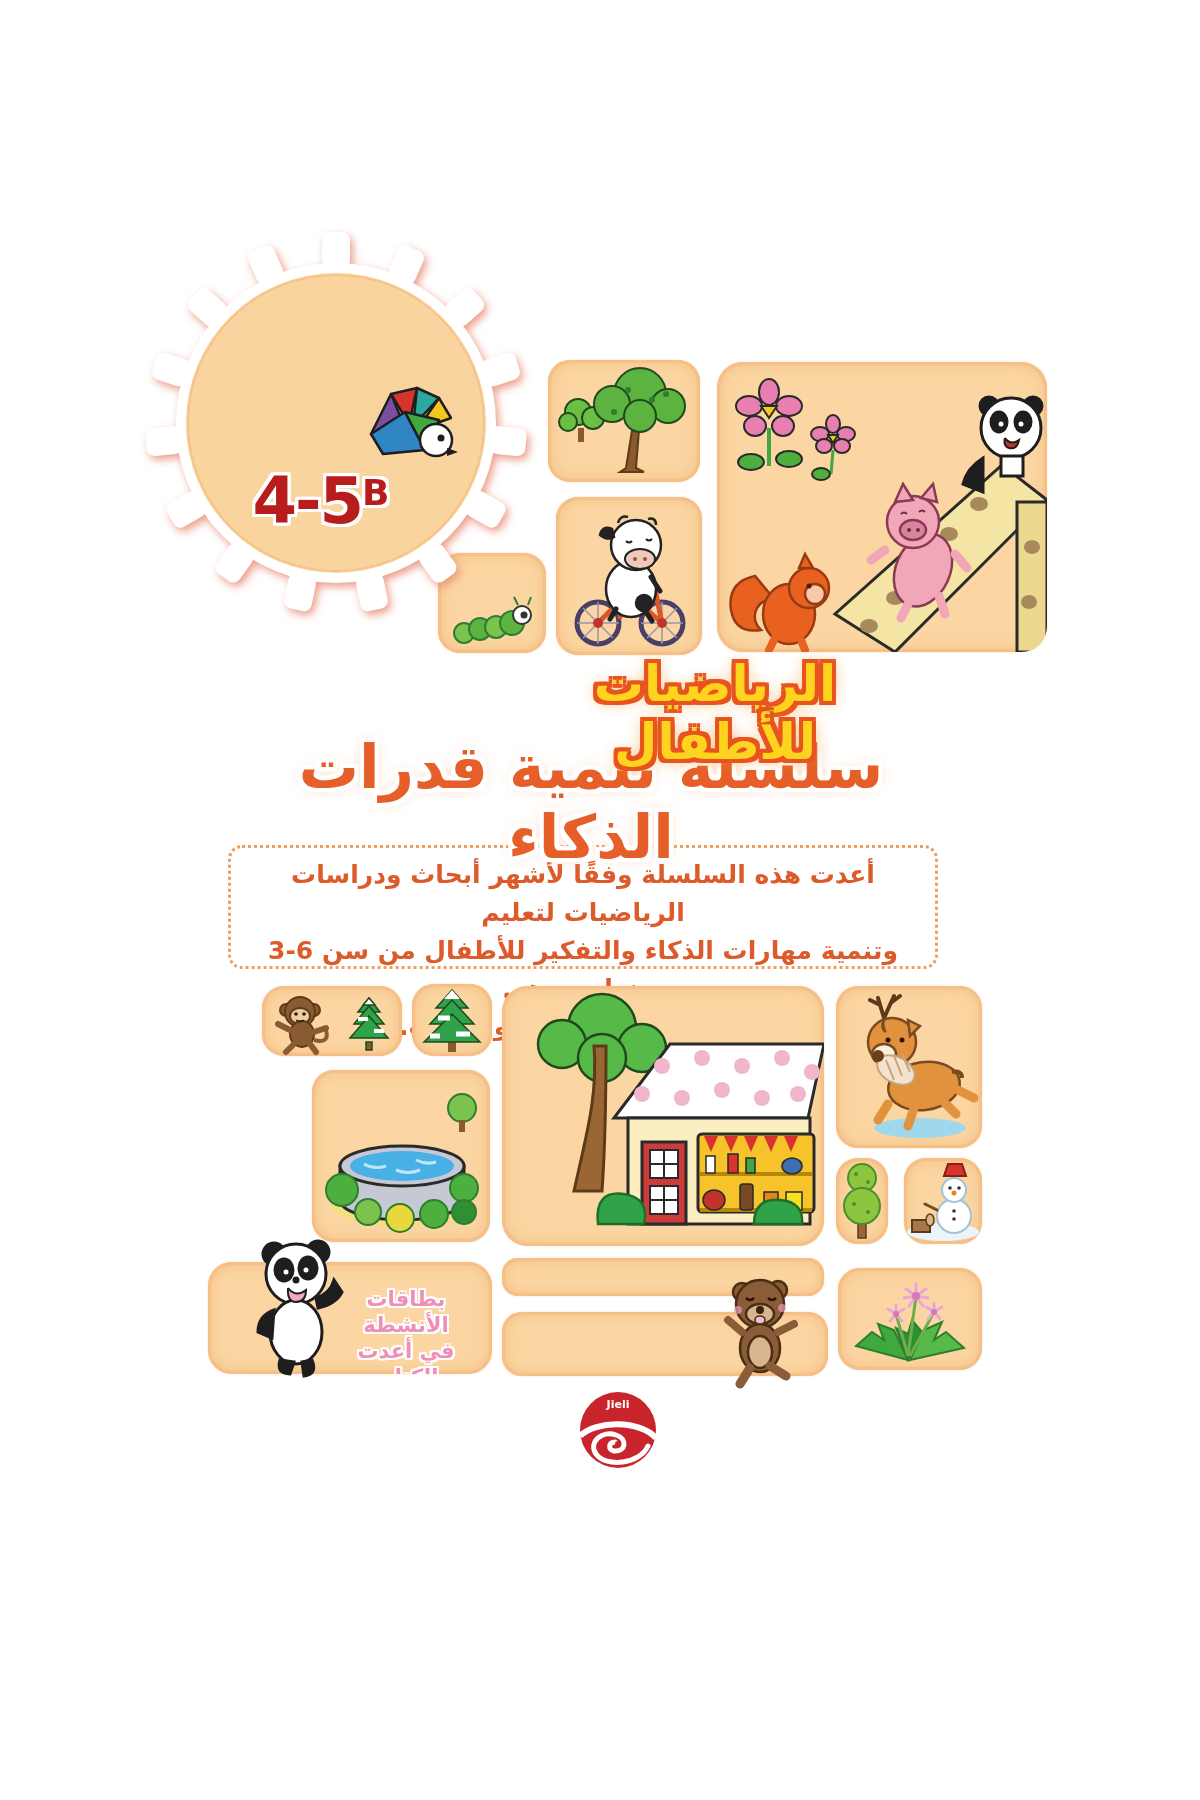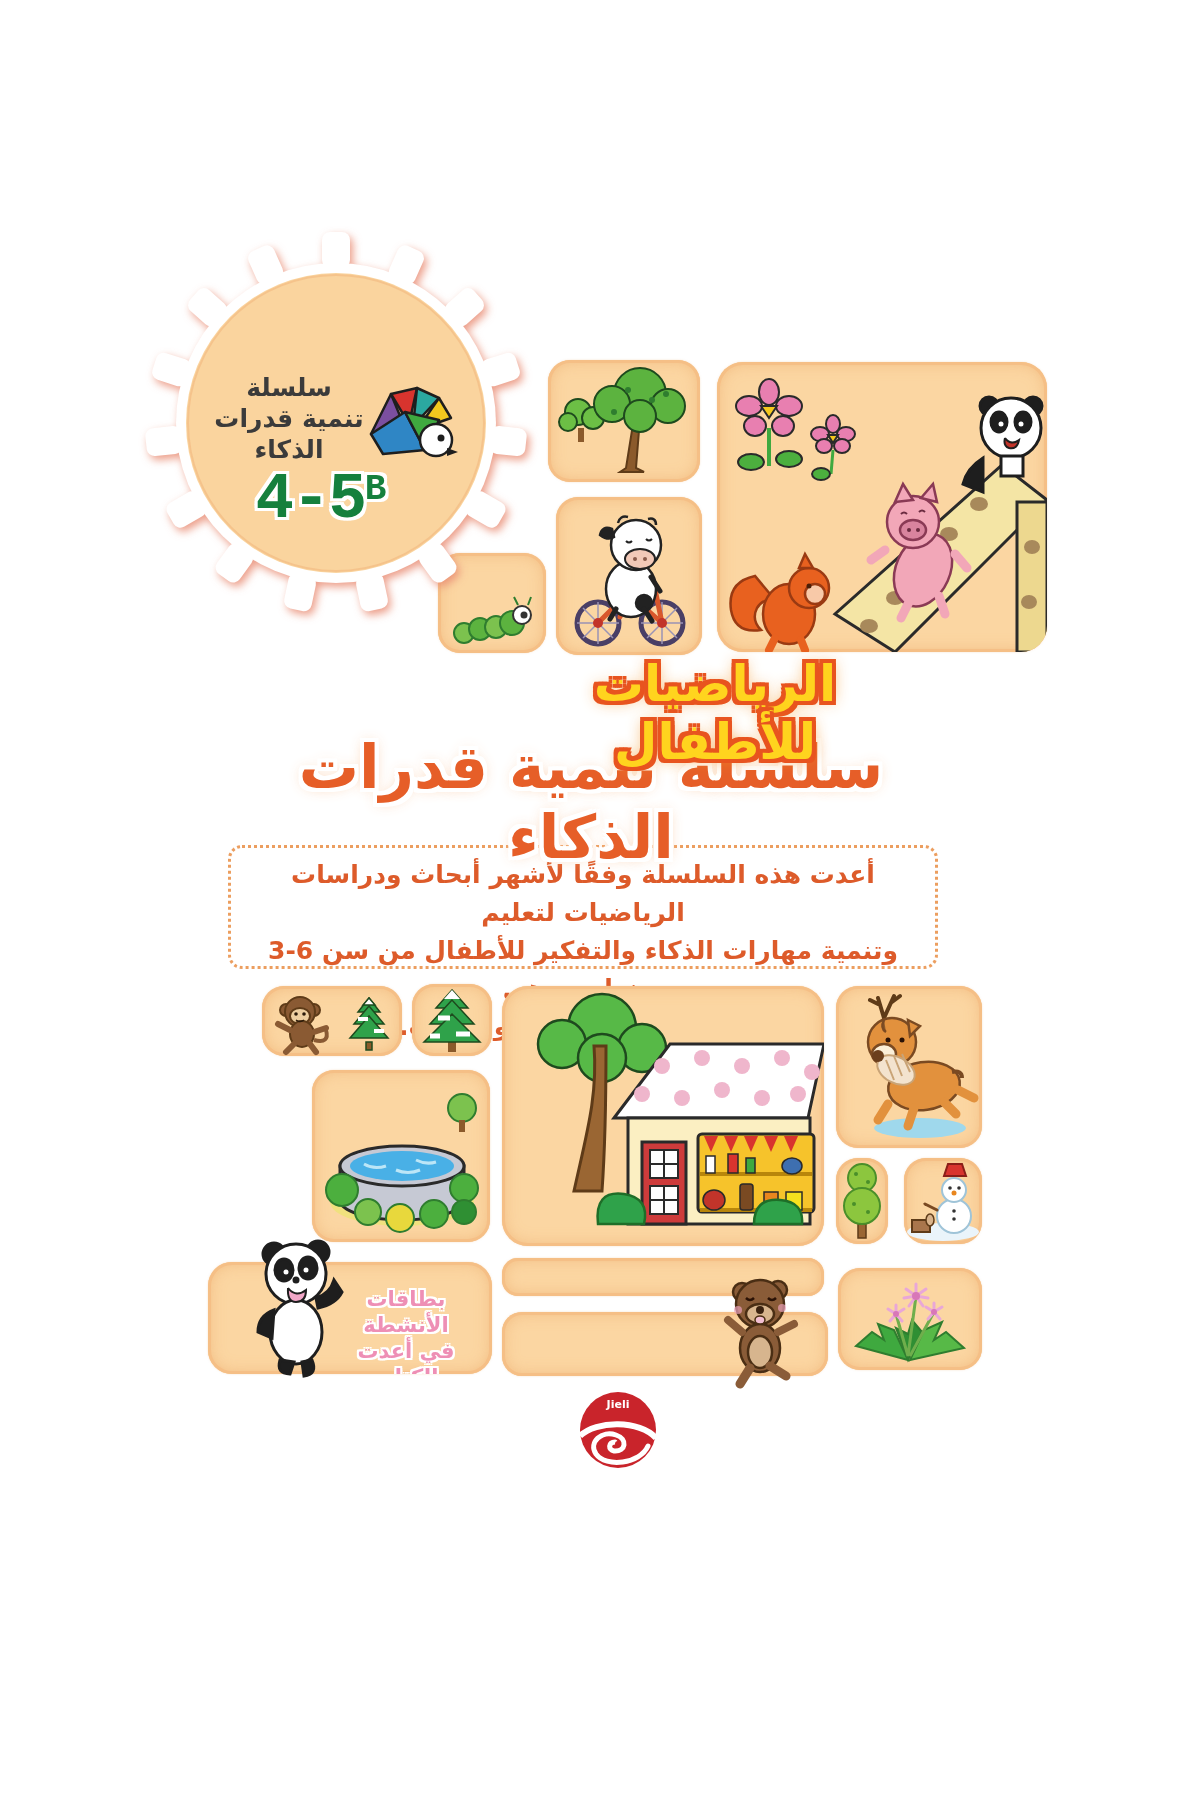--- a/index.html
+++ b/index.html
@@ -13,21 +13,21 @@
   .outline-white{text-shadow:-3px -3px 0 #fff,0 -3px 0 #fff,3px -3px 0 #fff,-3px 0 0 #fff,
                  3px 0 0 #fff,-3px 3px 0 #fff,0 3px 0 #fff,3px 3px 0 #fff;}
   .outline-white-soft{text-shadow:-2px -2px 0 #fff,0 -2px 0 #fff,2px -2px 0 #fff,-2px 0 0 #fff,
                  2px 0 0 #fff,-2px 2px 0 #fff,0 2px 0 #fff,2px 2px 0 #fff;}
 
   
   #gear-badge{position:absolute;left:145px;top:232px;width:382px;height:382px;z-index:5;}
   #gear-badge .series-text{position:absolute;left:66px;top:140px;width:156px;text-align:center;
       font-weight:bold;font-size:25px;line-height:31px;color:#3B3B3B;}
   #gear-badge .level{position:absolute;left:55px;top:232px;width:240px;text-align:center;
-      font-weight:bold;font-size:64px;letter-spacing:-2px;color:#15803d;font-family:Liberation Mono, monospace;}
+      font-weight:bold;font-size:64px;letter-spacing:-2px;color:#b91c1c;}
   #gear-badge .level sup{font-size:36px;vertical-align:18px;}
   #hedgehog-logo{position:absolute;left:218px;top:150px;}
 
   
   #subtitle{position:absolute;left:510px;top:655px;width:410px;text-align:center;z-index:6;
       font-weight:bold;font-size:50px;color:#FFD41E;
       text-shadow:-4px -4px 0 #E8541F,0 -4px 0 #E8541F,4px -4px 0 #E8541F,-4px 0 0 #E8541F,
       4px 0 0 #E8541F,-4px 4px 0 #E8541F,0 4px 0 #E8541F,4px 4px 0 #E8541F,0 0 16px rgba(244,150,40,.9);}
   #main-title{position:absolute;left:235px;top:732px;width:712px;text-align:center;z-index:6;
       font-weight:bold;font-size:60px;color:#E65E28;
@@ -75,25 +75,20 @@
           <use href="#tooth" transform="rotate(240 191 191)"></use>
         <use href="#tooth" transform="rotate(264 191 191)"></use>
           <use href="#tooth" transform="rotate(288 191 191)"></use>
         <use href="#tooth" transform="rotate(312 191 191)"></use>
           <use href="#tooth" transform="rotate(336 191 191)"></use>
       </g>
       <circle cx="191" cy="191" r="150" fill="#FAD49E"></circle>
       <circle cx="191" cy="191" r="148" fill="none" stroke="#F2B87E" stroke-width="2" opacity=".6"></circle>
     </svg>
 
-    <div class="series-text rtl">
-      <div>سلسلة</div>
-      <div>تنمية قدرات</div>
-      <div>الذكاء</div>
-    </div>
 
     <svg id="hedgehog-logo" width="96" height="86" viewBox="0 0 96 86">
       <g stroke="#1E1E1E" stroke-width="2.5" stroke-linejoin="round">
         <polygon points="8,52 28,12 42,46" fill="#7B4FA0"></polygon>
         <polygon points="28,12 54,6 46,42" fill="#D8342E"></polygon>
         <polygon points="54,6 76,16 50,44" fill="#2BA8A0"></polygon>
         <polygon points="76,16 88,36 54,48" fill="#F2C81E"></polygon>
         <polygon points="8,52 42,30 62,68 20,72" fill="#2F86C5"></polygon>
         <polygon points="42,30 76,38 62,68" fill="#3FA93F"></polygon>
         <circle cx="73" cy="58" r="16" fill="#ffffff"></circle>

